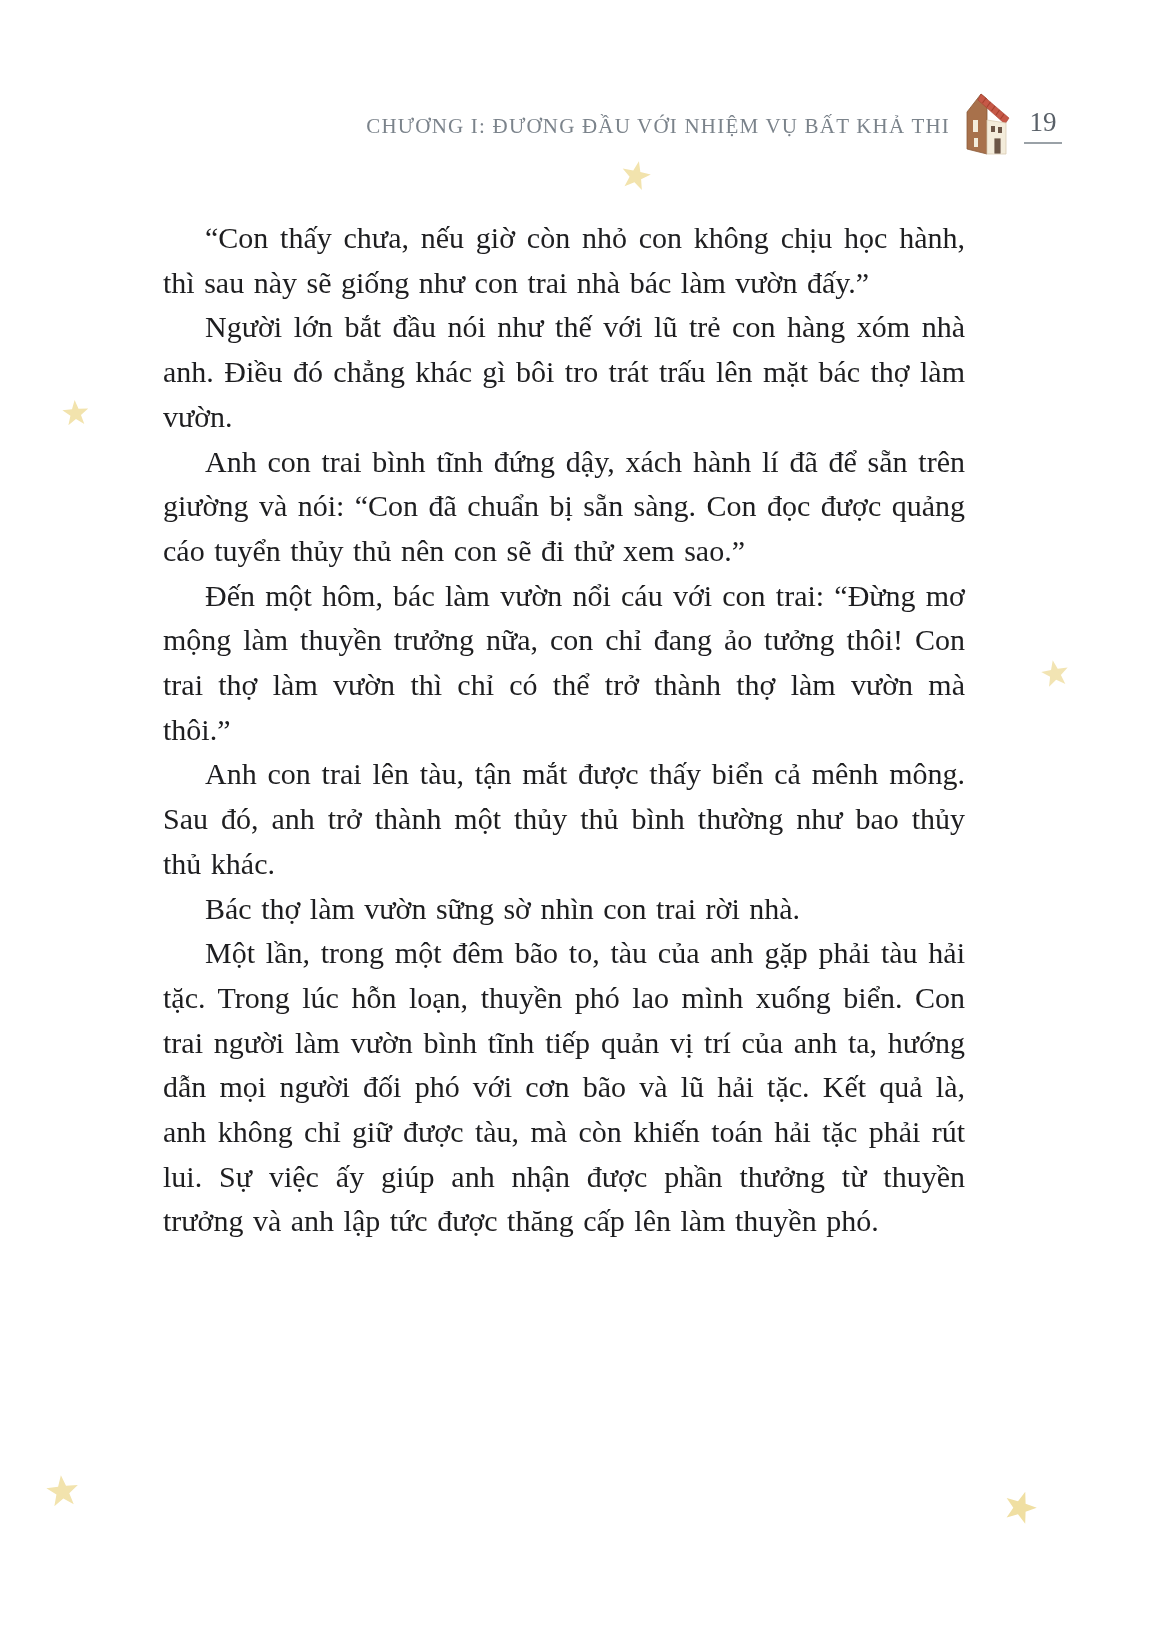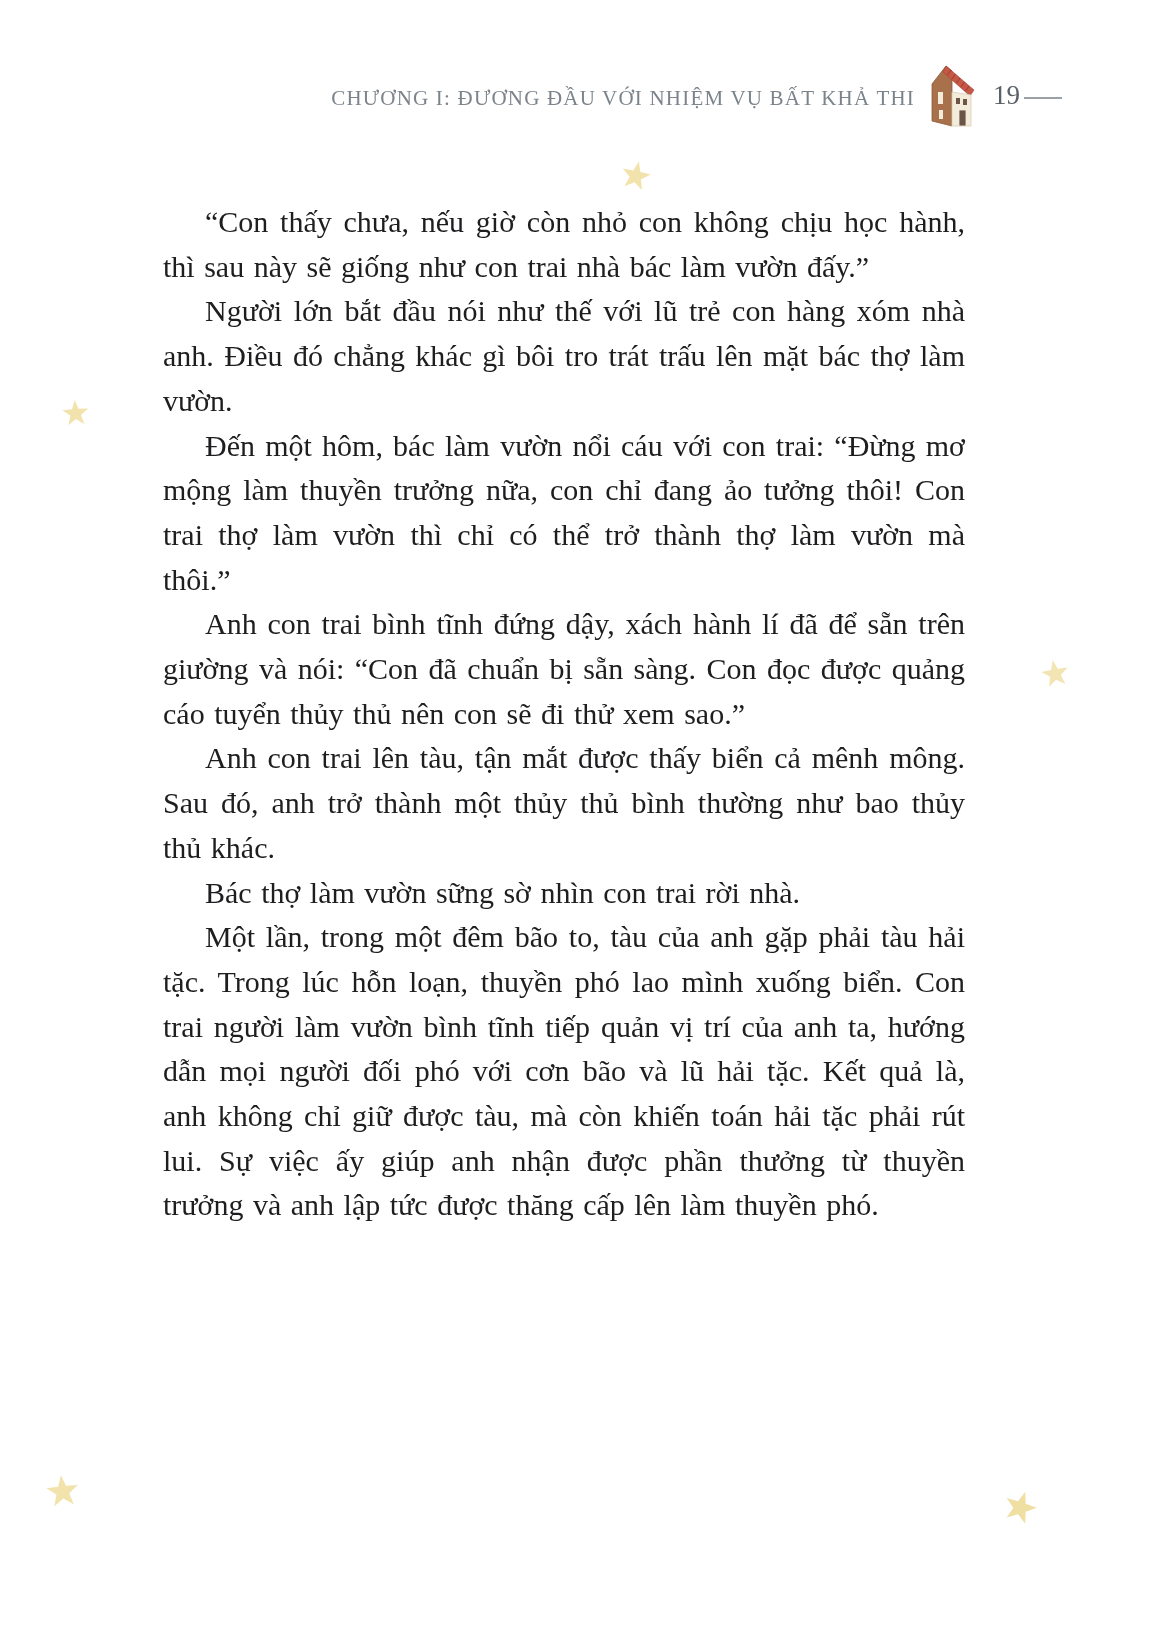--- a/index.html
+++ b/index.html
@@ -8,57 +8,58 @@
     width: 1158px;
     height: 1646px;
     background: #ffffff;
     overflow: hidden;
     font-family: "Liberation Serif", "DejaVu Serif", serif;
   }
 
   
   .running-header {
     position: absolute;
-    top: 60px;
+    top: 88px;
     right: 96px;
     display: flex;
     align-items: center;
     gap: 14px;
     height: 72px;
   }
   .chapter-title {
     color: #7b838b;
     font-size: 21px;
     letter-spacing: 1.2px;
     white-space: nowrap;
     transform: translateY(2px);
   }
   .house-icon-wrap { width: 46px; height: 66px; flex: 0 0 auto; }
   .folio {
     display: flex;
+    flex-direction: column;
     align-items: center;
     transform: translateY(2px);
   }
   .folio-number {
     color: #596068;
     font-size: 27px;
     line-height: 1;
     padding: 0 4px 6px 4px;
   }
   .folio-rule {
     width: 38px;
     height: 0;
     border-bottom: 2px solid #9aa1a7;
   }
 
   
   .body-text {
     position: absolute;
     left: 163px;
-    top: 200px;
+    top: 216px;
     width: 802px;
     color: #1e1e20;
     font-size: 30px;
     line-height: 44.7px;
     text-align: justify;
     word-spacing: 2px;
   }
   .body-text p {
     margin: 0;
     text-indent: 42px;
@@ -140,20 +141,20 @@
   </span>
   <span class="star star-bottom-right">
     <svg viewBox="0 0 24 24">
         <polygon points="12,0.8 14.9,8.9 23.5,9.2 16.7,14.5 19.1,22.8 12,17.9 4.9,22.8 7.3,14.5 0.5,9.2 9.1,8.9" fill="#f0dfa2"></polygon>
       </svg>
   </span>
 
   <div class="body-text">
     <p>“Con thấy chưa, nếu giờ còn nhỏ con không chịu học hành, thì sau này sẽ giống như con trai nhà bác làm vườn đấy.”</p>
     <p>Người lớn bắt đầu nói như thế với lũ trẻ con hàng xóm nhà anh. Điều đó chẳng khác gì bôi tro trát trấu lên mặt bác thợ làm vườn.</p>
+    <p>Anh con trai bình tĩnh đứng dậy, xách hành lí đã để sẵn trên giường và nói: “Con đã chuẩn bị sẵn sàng. Con đọc được quảng cáo tuyển thủy thủ nên con sẽ đi thử xem sao.”</p>
     <p>Đến một hôm, bác làm vườn nổi cáu với con trai: “Đừng mơ mộng làm thuyền trưởng nữa, con chỉ đang ảo tưởng thôi! Con trai thợ làm vườn thì chỉ có thể trở thành thợ làm vườn mà thôi.”</p>
-    <p>Anh con trai bình tĩnh đứng dậy, xách hành lí đã để sẵn trên giường và nói: “Con đã chuẩn bị sẵn sàng. Con đọc được quảng cáo tuyển thủy thủ nên con sẽ đi thử xem sao.”</p>
     <p>Anh con trai lên tàu, tận mắt được thấy biển cả mênh mông. Sau đó, anh trở thành một thủy thủ bình thường như bao thủy thủ khác.</p>
     <p>Bác thợ làm vườn sững sờ nhìn con trai rời nhà.</p>
     <p>Một lần, trong một đêm bão to, tàu của anh gặp phải tàu hải tặc. Trong lúc hỗn loạn, thuyền phó lao mình xuống biển. Con trai người làm vườn bình tĩnh tiếp quản vị trí của anh ta, hướng dẫn mọi người đối phó với cơn bão và lũ hải tặc. Kết quả là, anh không chỉ giữ được tàu, mà còn khiến toán hải tặc phải rút lui. Sự việc ấy giúp anh nhận được phần thưởng từ thuyền trưởng và anh lập tức được thăng cấp lên làm thuyền phó.</p>
   </div>
 
 </div>
 
 </body></html>

